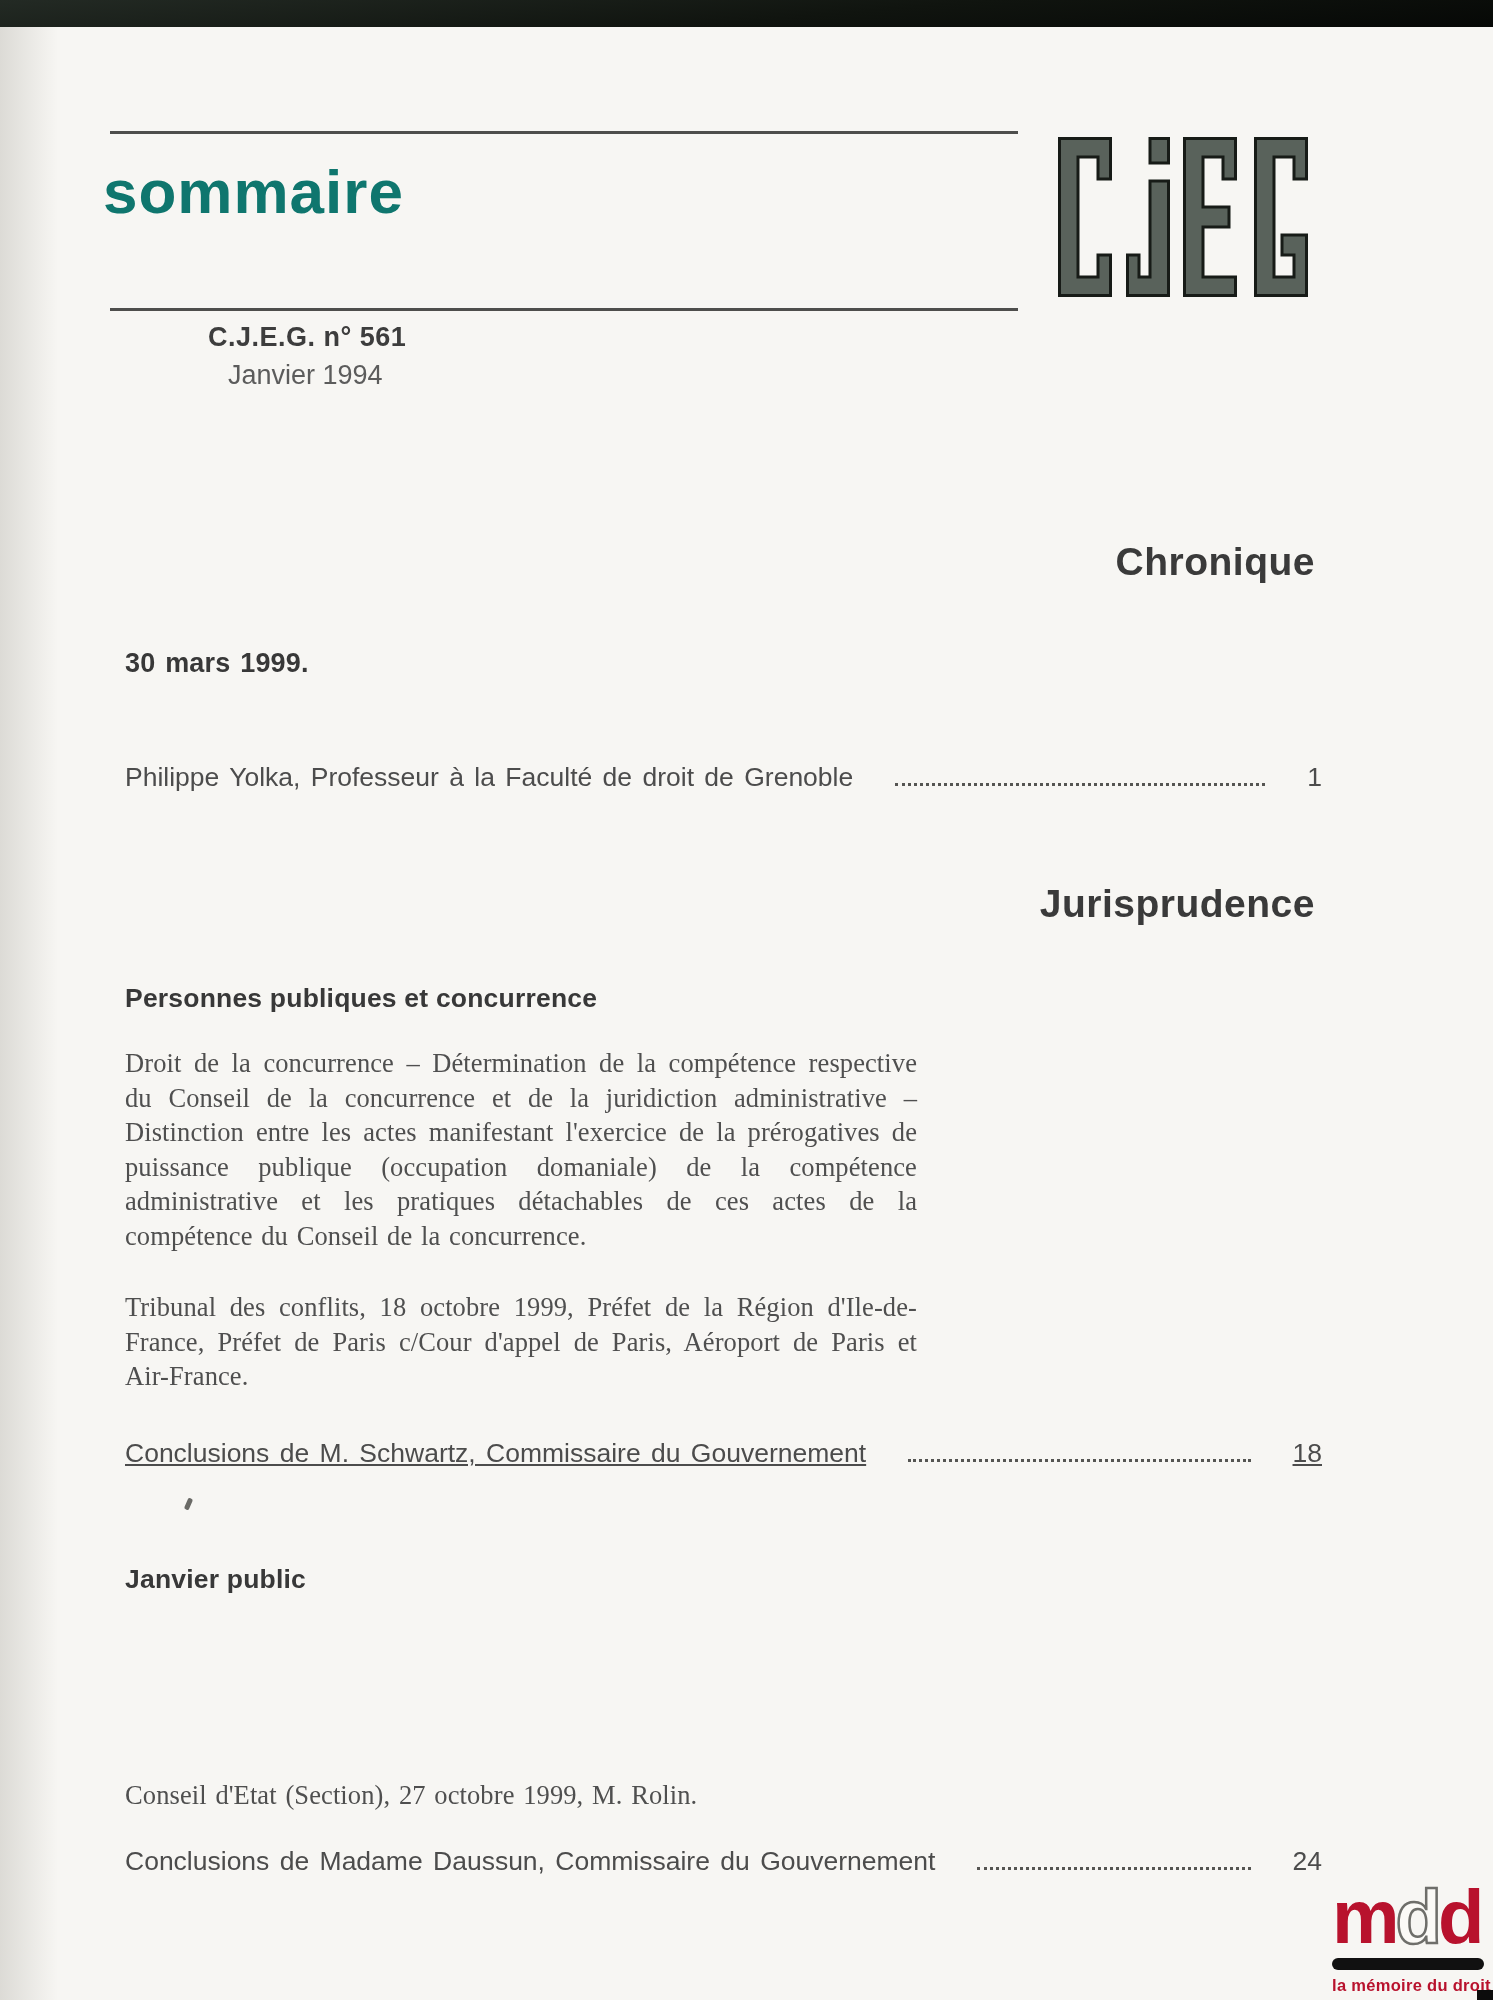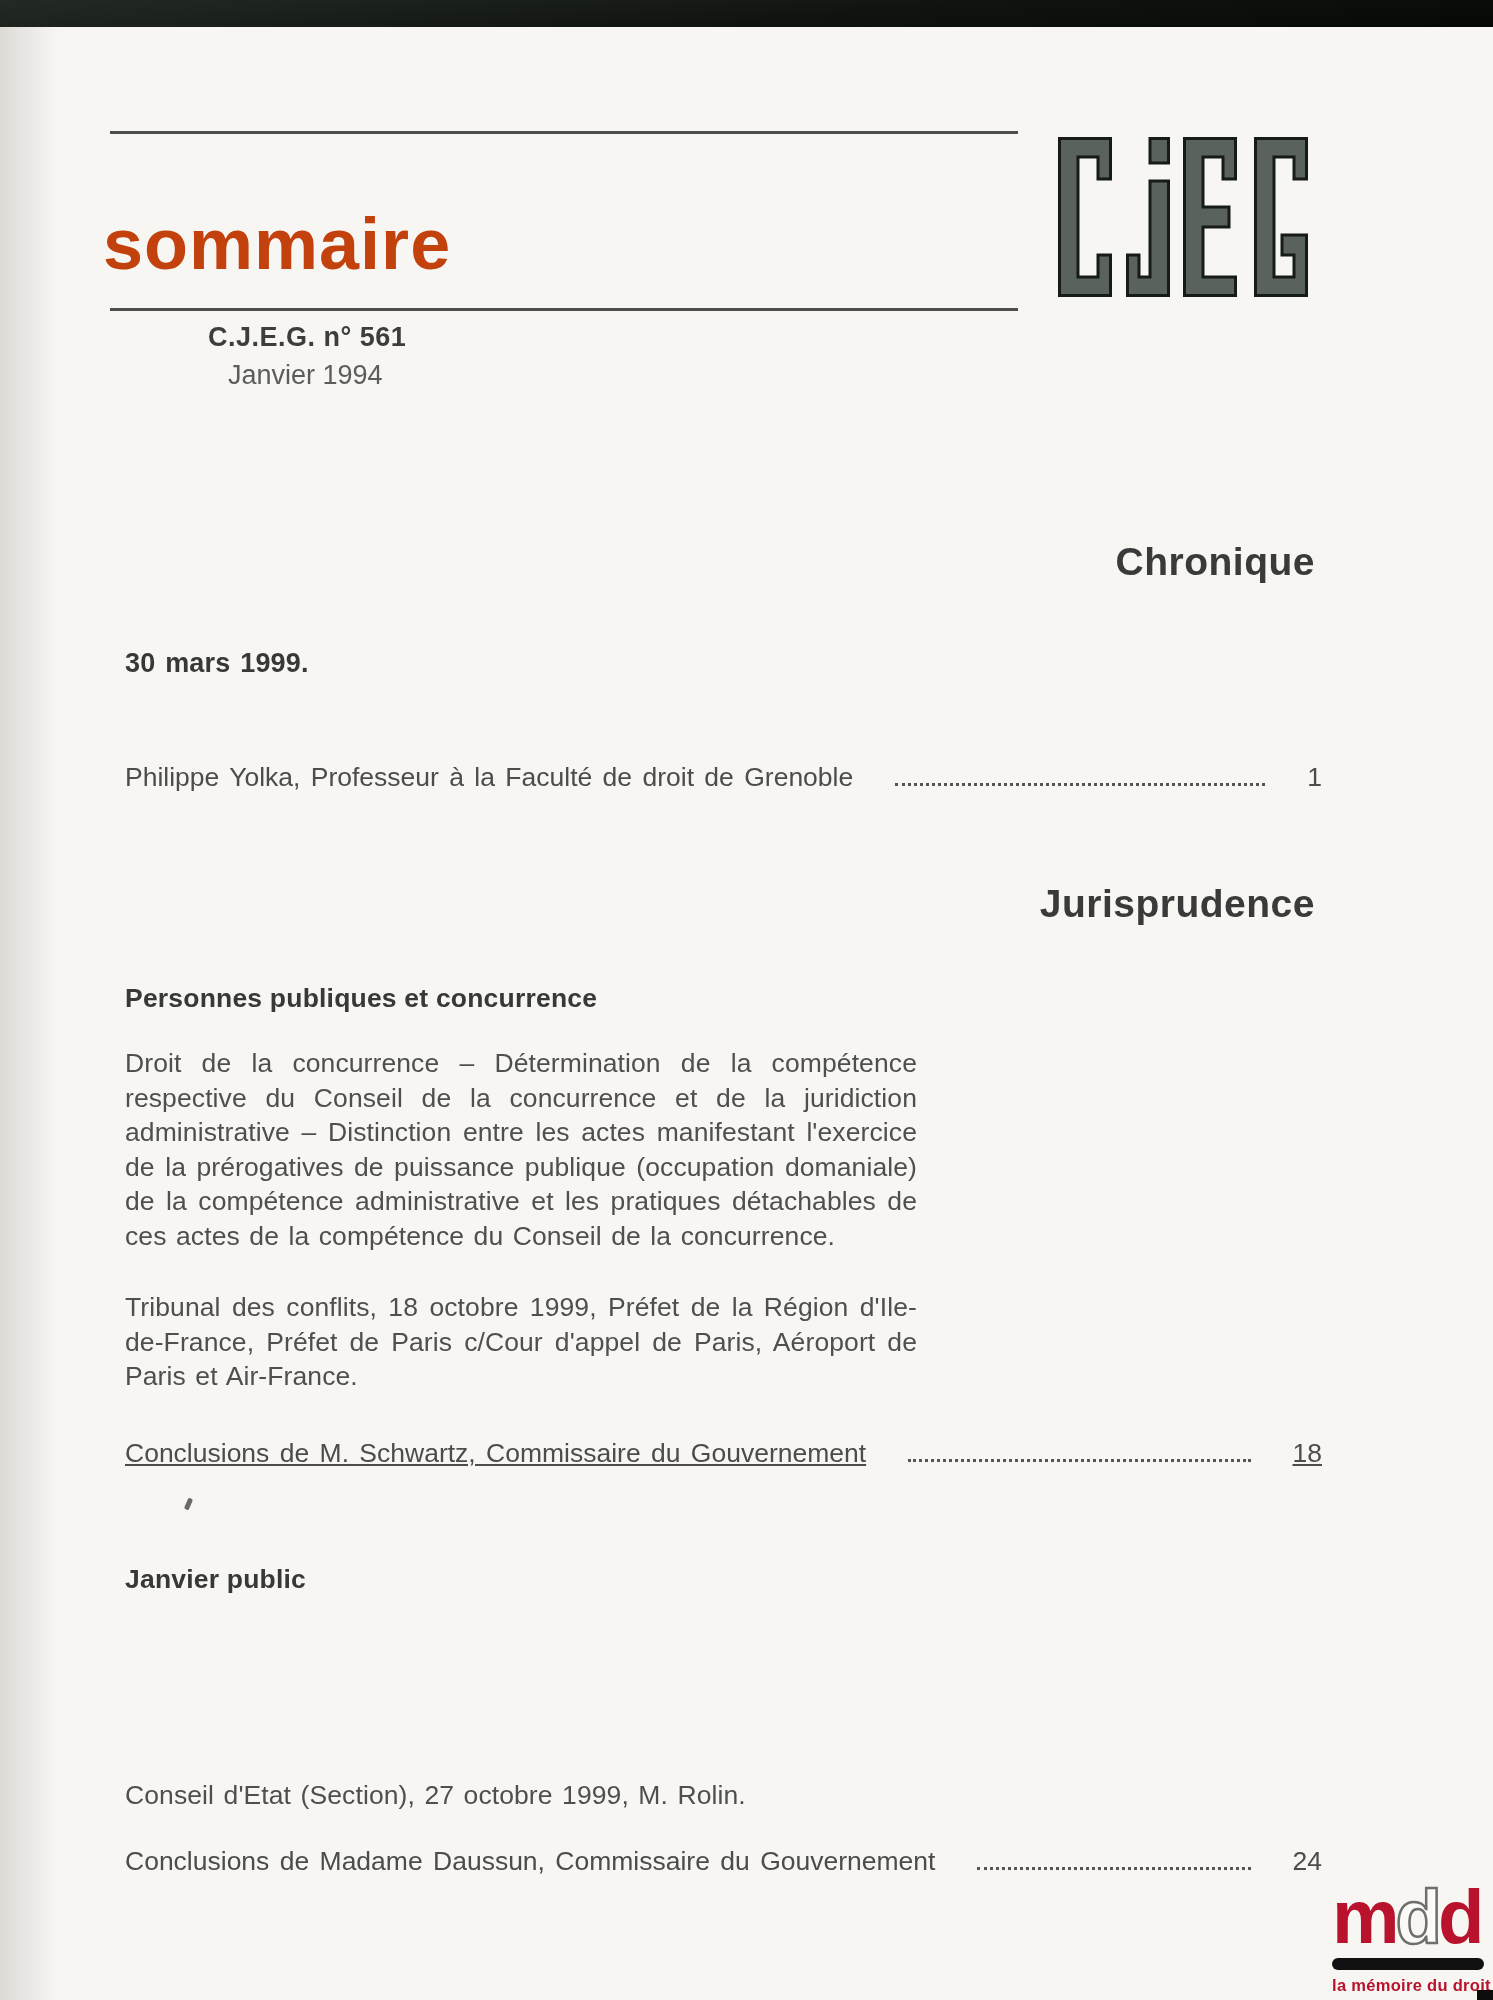--- a/index.html
+++ b/index.html
@@ -24,23 +24,22 @@
     pointer-events:none;
   }
   .rule {
     position:absolute; left:110px; width:908px; height:3px;
     background:#4e4e4c;
   }
   .rule-top { top:131px; }
   .rule-bottom { top:308px; }
   .sommaire-title {
     position:absolute; left:103px; top:156px;
-    font-size:72px; font-weight:bold; letter-spacing:1px;
-    color:#c2410c;
-    margin-top:47px;
+    font-size:62px; font-weight:bold; letter-spacing:1px;
+    color:#0f766e;
   }
   .cjeg-logo {
     position:absolute; left:1058px; top:137px;
     display:flex; align-items:flex-start;
   }
   .cjeg-logo svg { display:block; }
   .cjeg-letter { fill:#59625b; stroke:#171b17; stroke-width:3; }
   .gap-cj { width:14px; } .gap-je { width:13px; } .gap-eg { width:17px; }
 
   .issue-block { position:absolute; left:208px; top:322px; }
@@ -63,21 +62,21 @@
   .subheading {
     position:absolute; left:125px;
     font-size:26.5px; font-weight:bold; color:#383838; letter-spacing:0.2px;
   }
   .subheading-1 { top:983px; }
   .subheading-2 { top:1564px; }
 
   .abstract, .case-ref {
     position:absolute; left:125px; width:792px;
     font-size:26.5px; color:#4f4f4f; line-height:34.6px;
-    text-align:justify; word-spacing:2px; letter-spacing:0.1px;
+    text-align:justify; word-spacing:2px; letter-spacing:0.1px;font-family:Liberation Serif, serif;
   }
   .abstract-1 { top:1046px; }
   .case-1 { top:1290px; }
   .abstract-2 { top:1638px; }
   .case-2 { top:1778px; text-align:left; width:900px; }
 
   .toc-row {
     position:absolute; left:125px; width:1197px;
     display:flex; align-items:baseline;
     font-size:26.5px; color:#4c4c4c; word-spacing:3px;gap:39px;

